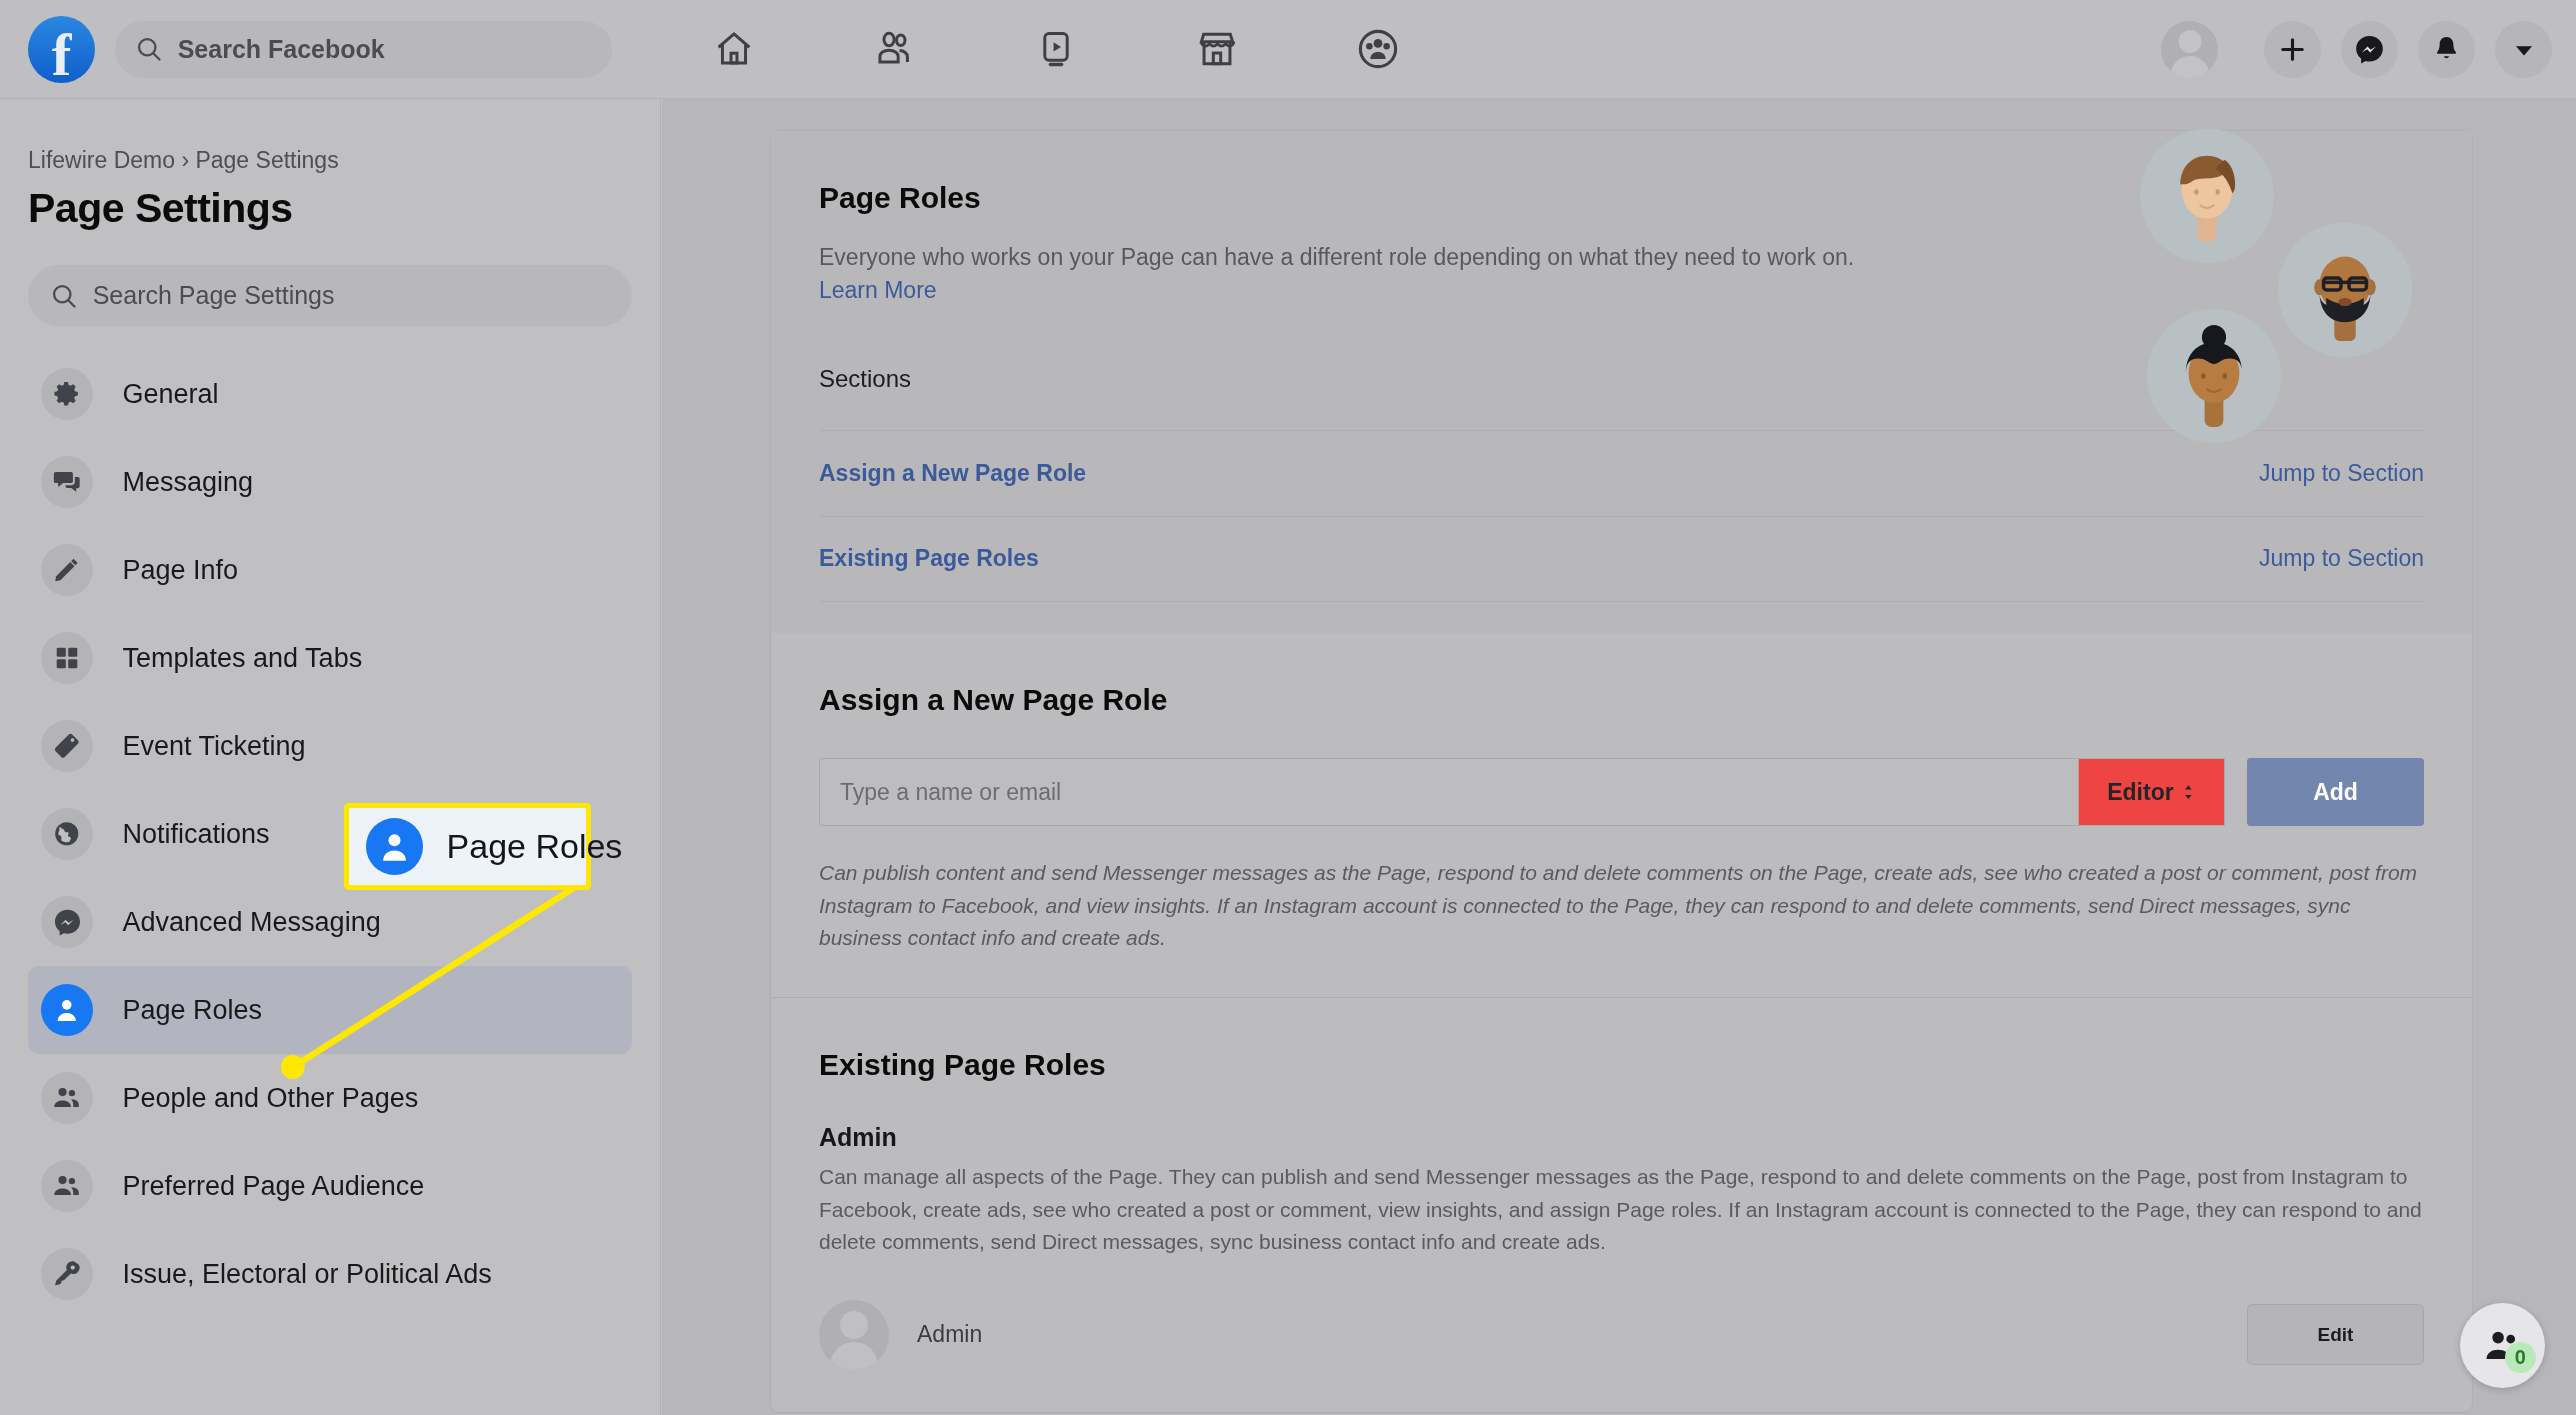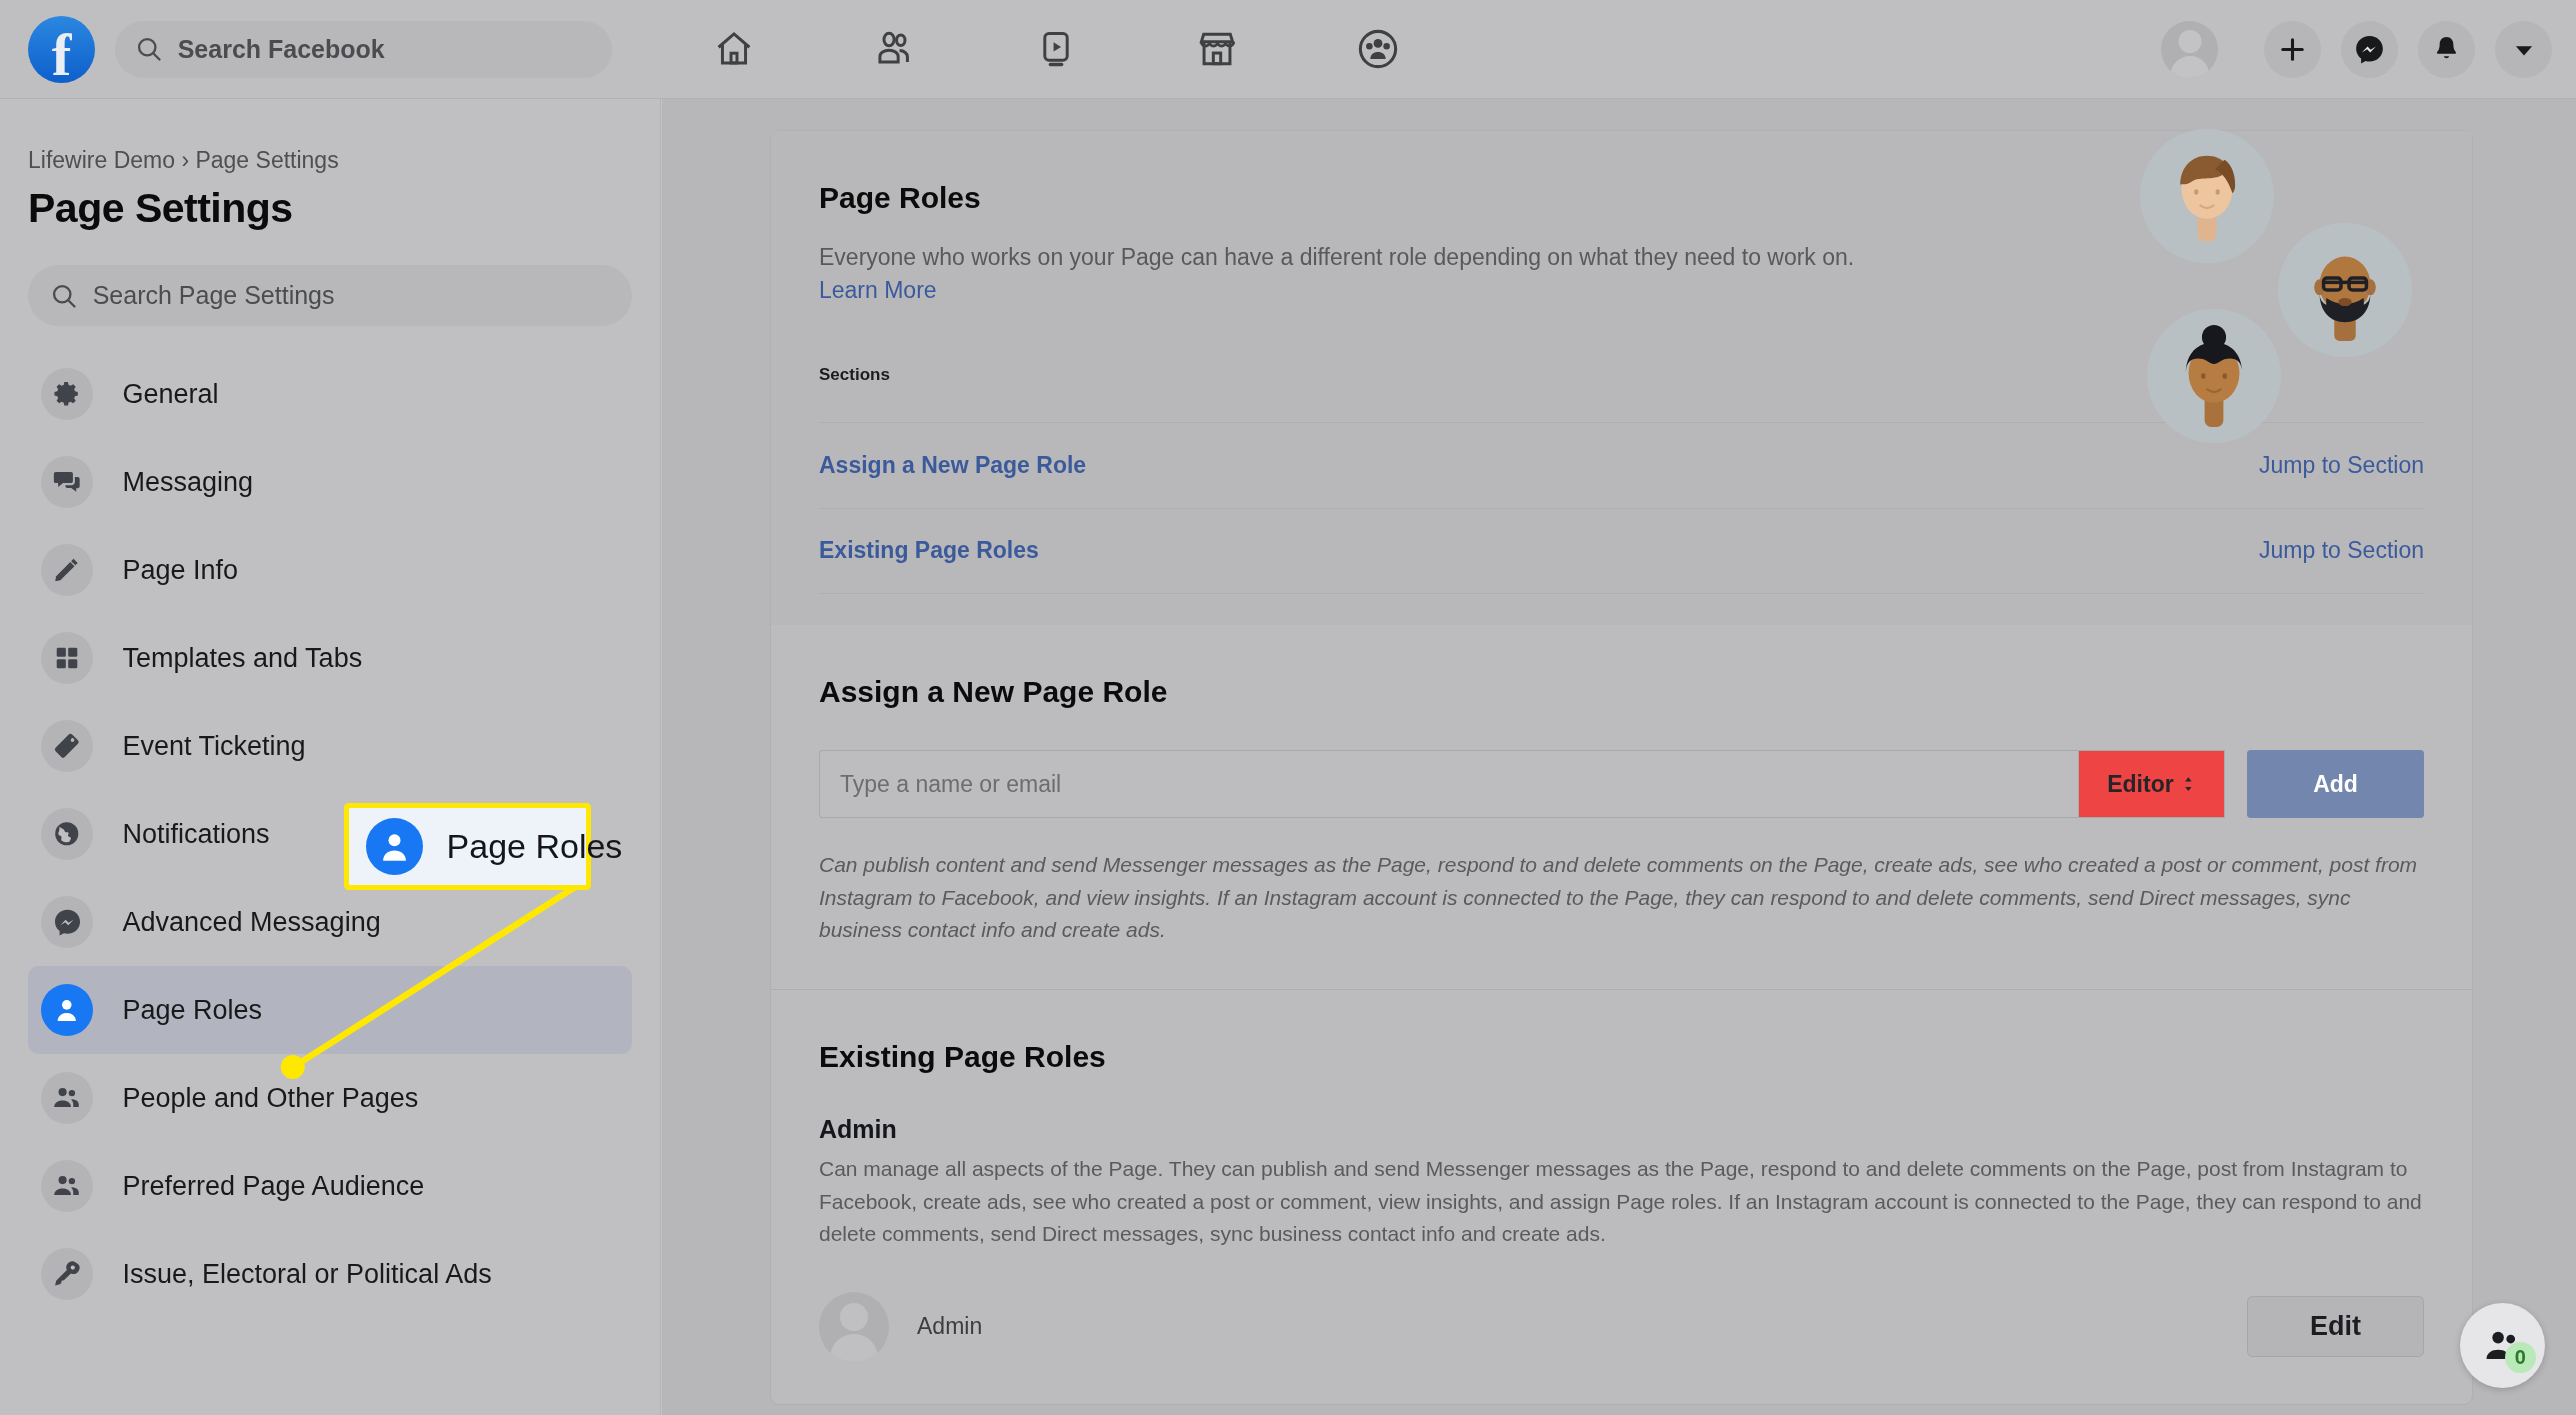--- a/index.html
+++ b/index.html
@@ -99,21 +99,21 @@
     border-radius: 9.2px;
   }
   .card-section { padding: 0 48px; }
   .sec-div { height: 0.9px; background: #aeaeb0; }
   .band { background: #b8b8ba; }
 
   .hdr-wrap { position: relative; padding: 50px 48px 37px; }
   .hdr-title { font-size: 30px; font-weight: bold; color: #0b0b0c; }
   .hdr-desc { margin-top: 26px; font-size: 23px; line-height: 1.45; color: #58595c; max-width: 1086px; }
   .hdr-desc a { color: #3b5a9b; text-decoration: none; }
-  .sections-label { margin-top: 57px; font-size: 17px; font-weight: bold; color: #1b1c1e; }
+  .sections-label { margin-top: 57px; font-size: 24px; font-weight: normal; color: #1b1c1e; }
 
   .sec-row {
     display: flex; align-items: center; justify-content: space-between;
     height: 85px; font-size: 23px;
   }
   .sec-row .name { color: #3b5a9b; font-weight: bold; }
   .sec-row .jump { color: #3b5a9b; }
 
   .blk { padding: 50px 48px 42px; }
   .blk h2 { font-size: 30px; font-weight: bold; color: #0b0b0c; }
@@ -143,21 +143,21 @@
     margin-top: 41px; display: flex; align-items: center; justify-content: space-between;
   }
   .member-left { display: flex; align-items: center; gap: 28px; }
   .member-av { width: 70px; height: 70px; border-radius: 50%; background: #b0b0b3; position: relative; overflow: hidden; }
   .member-av::before { content:""; position:absolute; left:50%; top:11px; transform:translateX(-50%); width:28px;height:28px;border-radius:50%;background:#c0c0c2; }
   .member-av::after { content:""; position:absolute; left:50%; bottom:-7.4px; transform:translateX(-50%); width:48px;height:35px;border-radius:24px 24px 0 0; background:#c0c0c2; }
   .member-name { font-size: 23px; color: #3c3d40; }
   .edit-btn {
     width: 177px; height: 61px; background: #b5b5b7; border: 0.9px solid #a6a6a9;
     border-radius: 5.5px; display: flex; align-items: center; justify-content: center;
-    font-size: 27px; font-weight: bold; color: #1c1d20;
+    font-size: 19px; font-weight: bold; color: #1c1d20;
   }
 
   
   .hero-avatars { position: absolute; right: 28px; top: -16.6px; width: 304px; height: 276px; }
   .hero-av { position: absolute; border-radius: 50%; background: #b9c0c4; overflow: hidden; }
   .hero-av.a1 { left: 0px; top: 14.7px; width: 134px; height: 134px; }
   .hero-av.a2 { left: 138px; top: 109px; width: 134px; height: 134px; }
   .hero-av.a3 { left: 7.4px; top: 195px; width: 134px; height: 134px; }
 
   

